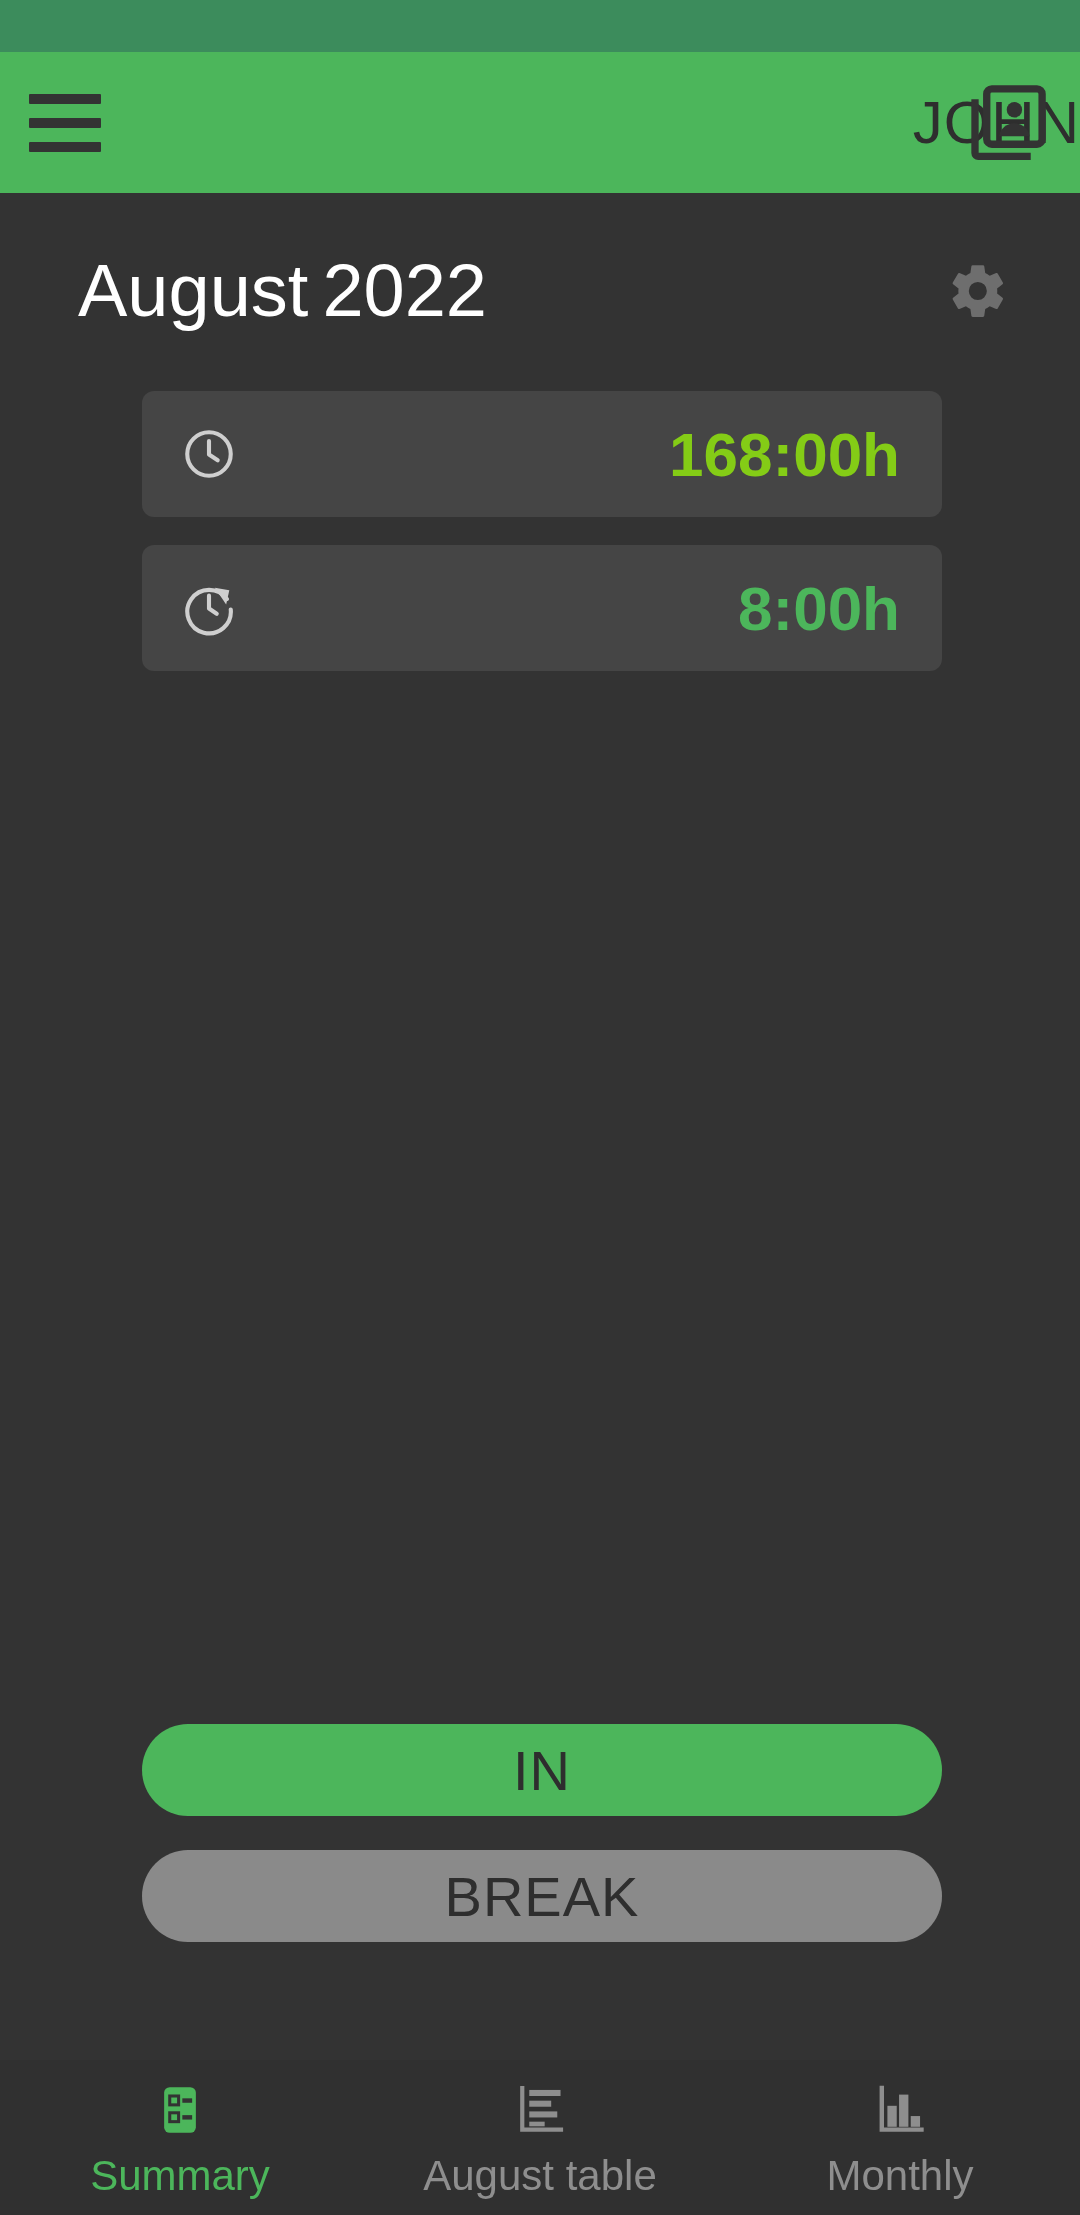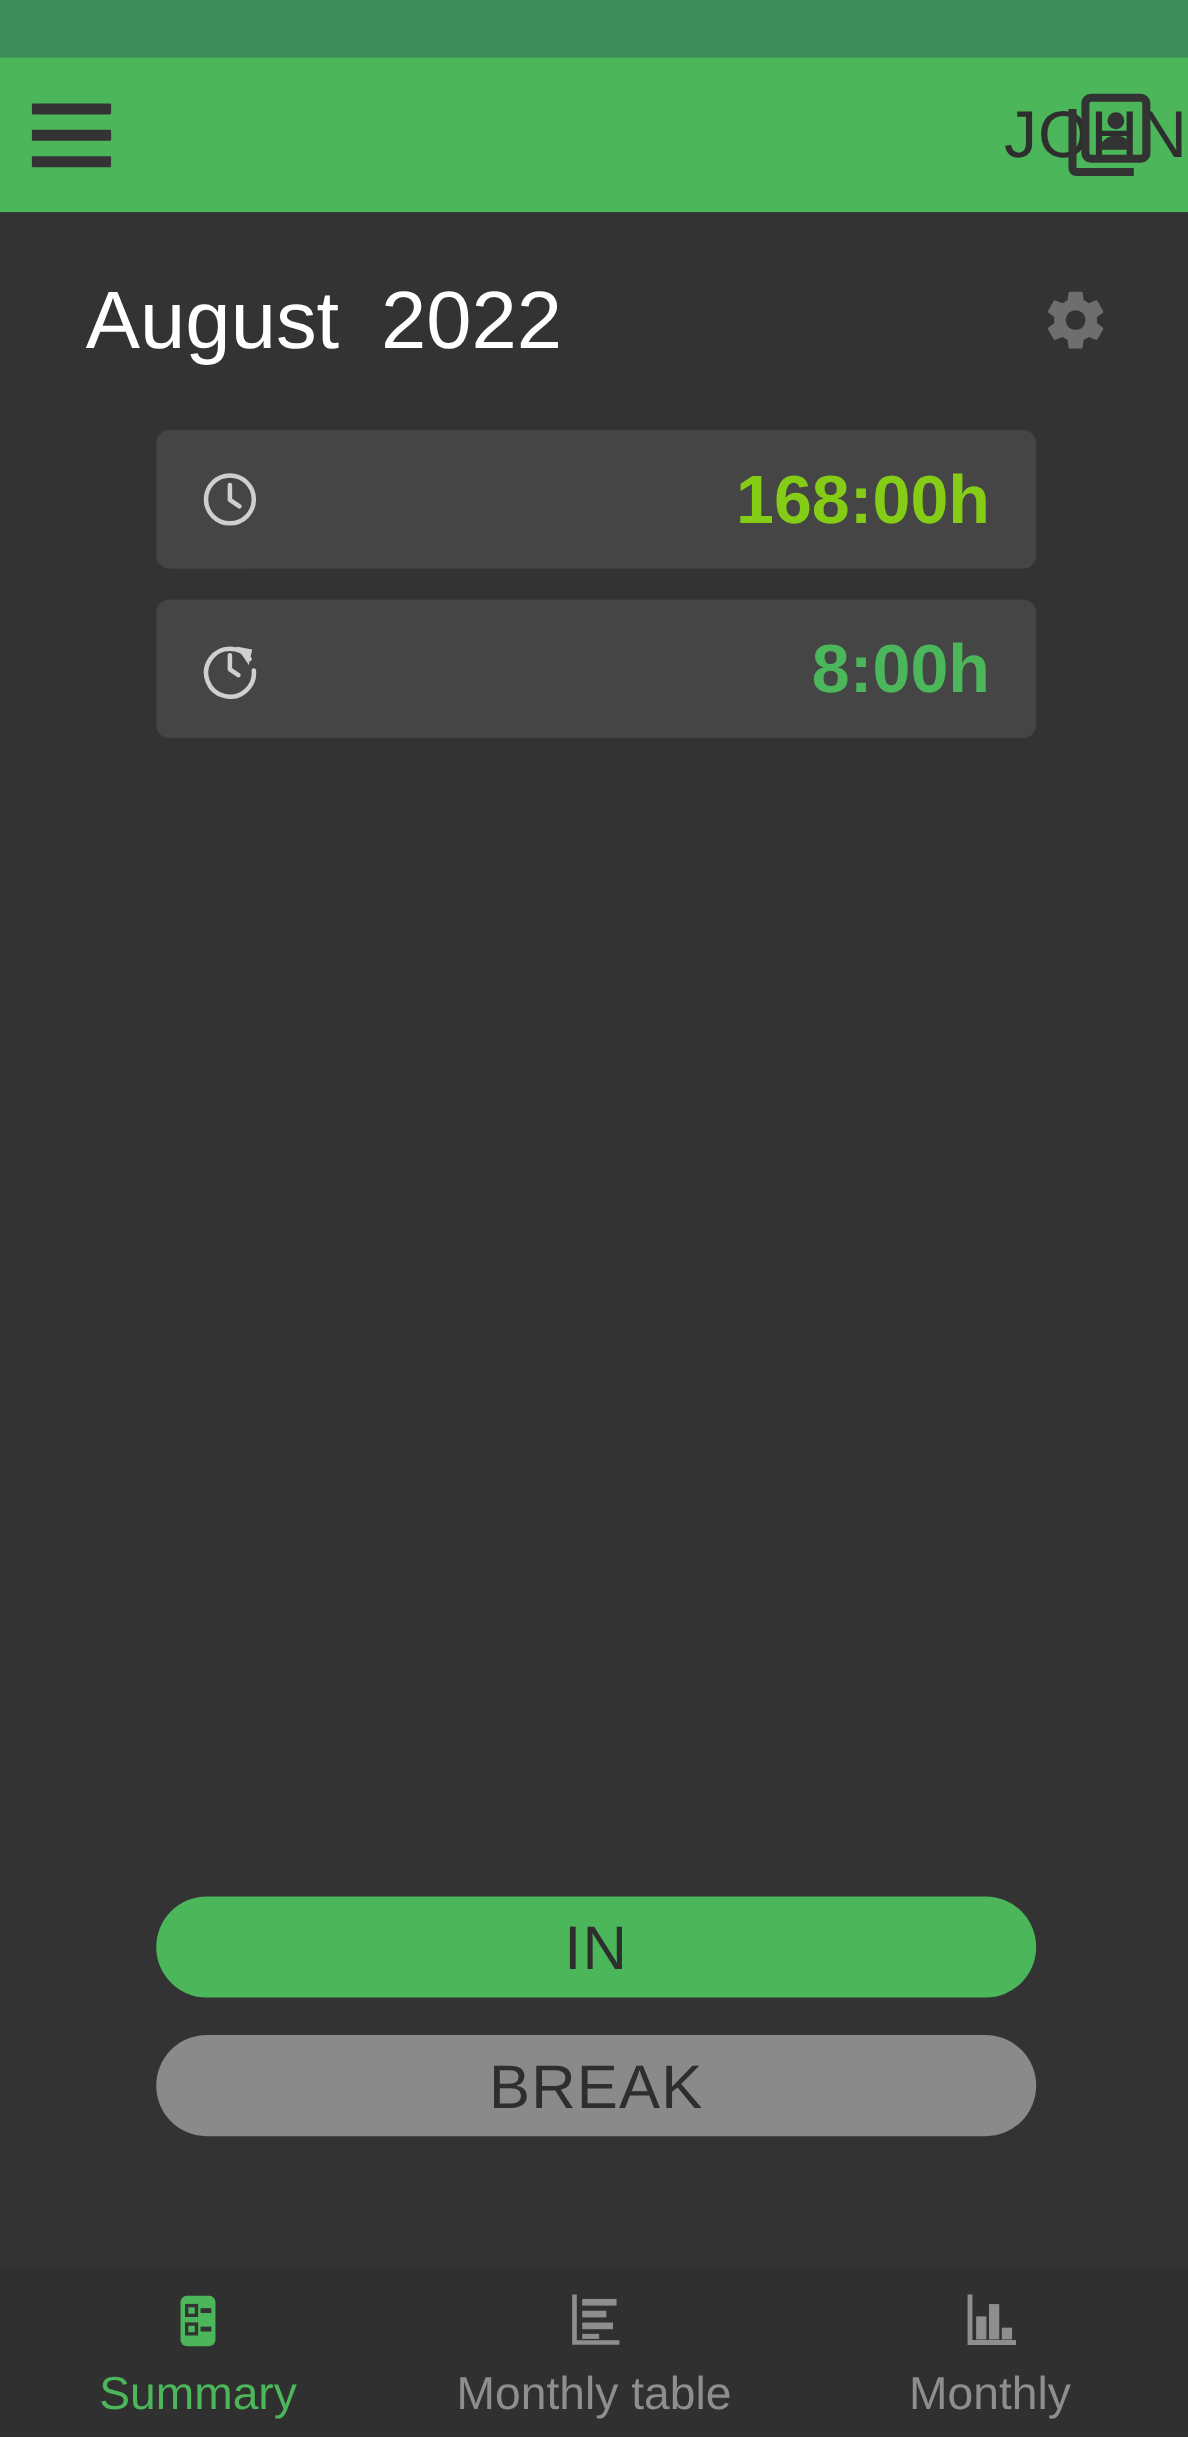--- a/index.html
+++ b/index.html
@@ -98,21 +98,21 @@
     font-size: 74px;
     line-height: 1.05;
     color: #ffffff;
     white-space: nowrap;
   }
   .month-title .m-name {
     font-weight: 400;
   }
   .month-title .m-year {
     font-weight: 400;
-    margin-left: 38px;
+    margin-left: 14px;
   }
   .gear-btn {
     margin-left: auto;
     width: 92px;
     height: 92px;
     display: flex;
     align-items: center;
     justify-content: center;
     cursor: pointer;
   }
@@ -312,21 +312,21 @@
     <div class="nav-item">
       <div class="nav-icon">
         <svg width="56" height="56" viewBox="0 0 24 24">
           <path d="M4.4 2.6 L4.4 20.4 L21.0 20.4" fill="none" stroke="#8e8e8e" stroke-width="1.8" stroke-linecap="square"></path>
           <rect x="7.4" y="3.4" width="13.4" height="2.6" fill="#8e8e8e"></rect>
           <rect x="7.4" y="8.0" width="9.4" height="2.6" fill="#8e8e8e"></rect>
           <rect x="7.4" y="12.6" width="12.0" height="2.6" fill="#8e8e8e"></rect>
           <rect x="7.4" y="17.0" width="6.6" height="2.0" fill="#8e8e8e"></rect>
         </svg>
       </div>
-      <div class="nav-label">Monthly table</div>
+      <div class="nav-label">August table</div>
     </div>
 
     <div class="nav-item">
       <div class="nav-icon">
         <svg width="56" height="56" viewBox="0 0 24 24">
           <path d="M4.2 2.6 L4.2 20.4 L21.2 20.4" fill="none" stroke="#8e8e8e" stroke-width="1.9" stroke-linecap="square"></path>
           <rect x="6.6" y="10.2" width="4.0" height="9.0" fill="#8e8e8e"></rect>
           <rect x="11.6" y="5.4" width="4.0" height="13.8" fill="#8e8e8e"></rect>
           <rect x="16.6" y="14.6" width="4.0" height="4.6" fill="#8e8e8e"></rect>
         </svg>

